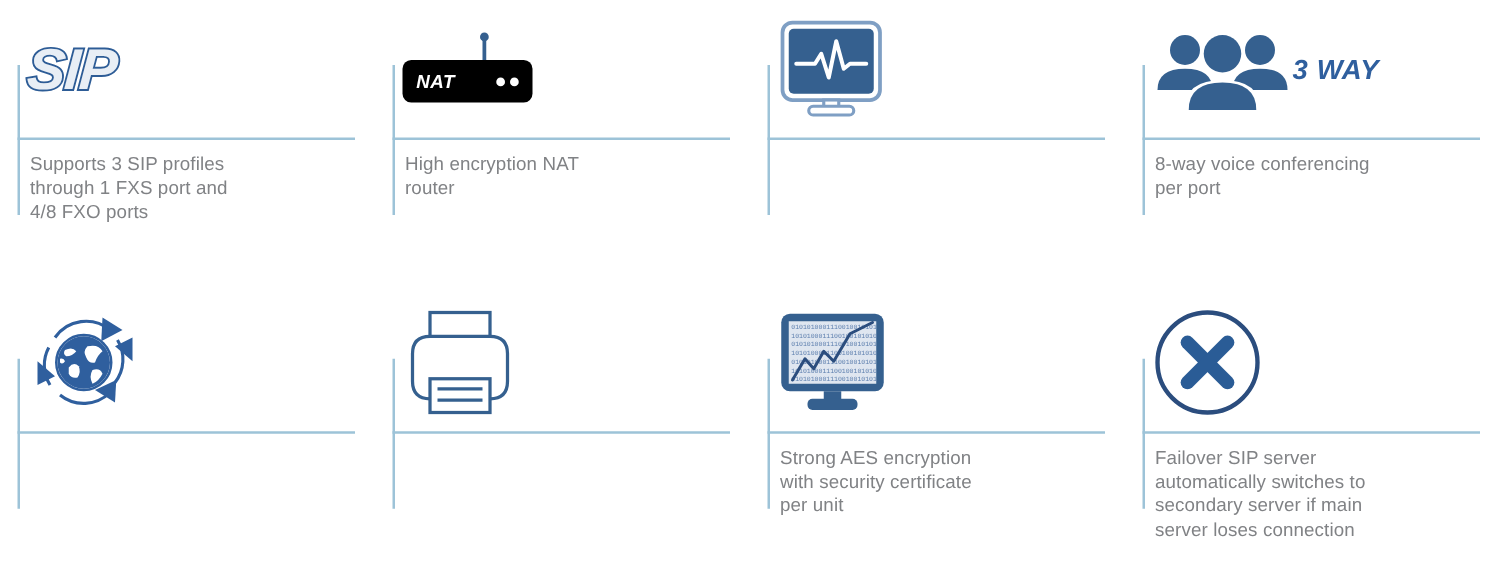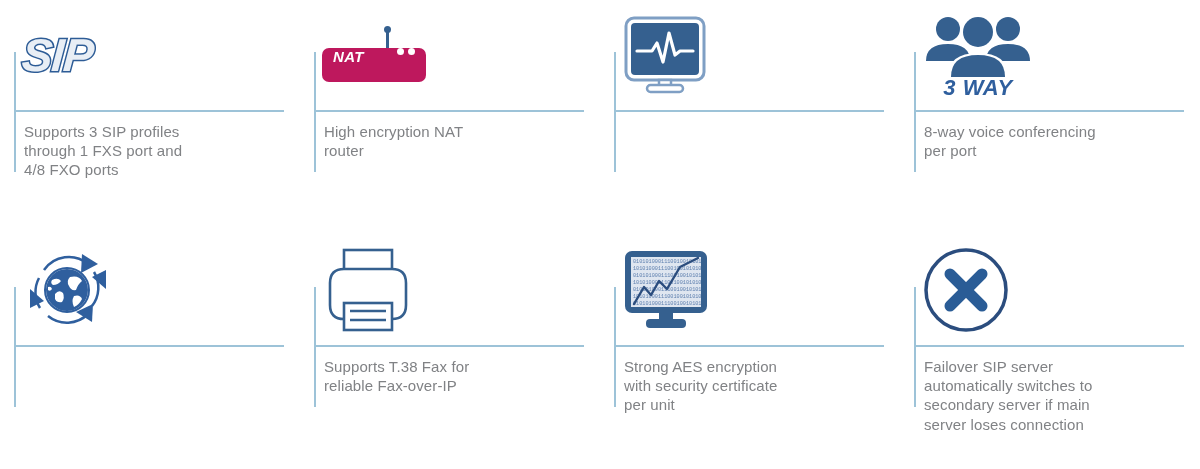--- a/index.html
+++ b/index.html
@@ -85,22 +85,23 @@
     width: 104px;
     height: 54px;
   }
   .nat-body {
     position: absolute;
     left: 0;
     bottom: 0;
     width: 104px;
     height: 34px;
     border-radius: 7px;
-    background: #be185d;
+    background: #000000;
     display: flex;
+    align-items: center;
     justify-content: space-between;
     padding: 0 11px;
     box-sizing: border-box;
   }
   .nat-text {
     color: #ffffff;
     font-weight: bold;
     font-style: italic;
     font-size: 15px;
     letter-spacing: 0.4px;
@@ -122,21 +123,21 @@
     content: "";
     position: absolute;
     left: -2px; top: -4px;
     width: 7px; height: 7px;
     border-radius: 50%;
     background: #35608f;
   }
   
   .threeway {
     display: flex;
-    flex-direction: column;
+    flex-direction: row;
     align-items: center;
     margin-top: 6px;
   }
   .threeway-label {
     font-style: italic;
     font-weight: bold;
     font-size: 22px;
     color: #2f5f9e;
     letter-spacing: 0.5px;
     margin-top: -4px;
@@ -257,22 +258,20 @@
       <svg width="92" height="86" viewBox="0 0 92 86">
         <g fill="#ffffff" stroke="#35608f" stroke-width="2.6">
           <rect x="22" y="3" width="48" height="32"></rect>
           <path d="M8 36 q0 -14 14 -14 h48 q14 0 14 14 v22 q0 14 -14 14 h-48 q-14 0 -14 -14 z"></path>
           <rect x="22" y="56" width="48" height="27"></rect>
           <line x1="28" y1="64" x2="64" y2="64"></line>
           <line x1="28" y1="73" x2="64" y2="73"></line>
         </g>
       </svg>
     </div>
-    <div class="caption">Supports T.38 Fax for
-reliable Fax-over-IP</div>
   </div>
 
   <div class="feature-cell">
     <div class="rule-v"></div>
     <div class="rule-h"></div>
     <div class="icon-area">
       <svg width="88" height="82" viewBox="0 0 88 82">
         <rect x="3" y="2" width="82" height="62" rx="7" ry="7" fill="#35608f"></rect>
         <rect x="9" y="8" width="70" height="50" fill="#dfe6f0"></rect>
         <g font-family="'Liberation Mono', monospace" font-size="5.2" fill="#5d7fae">

